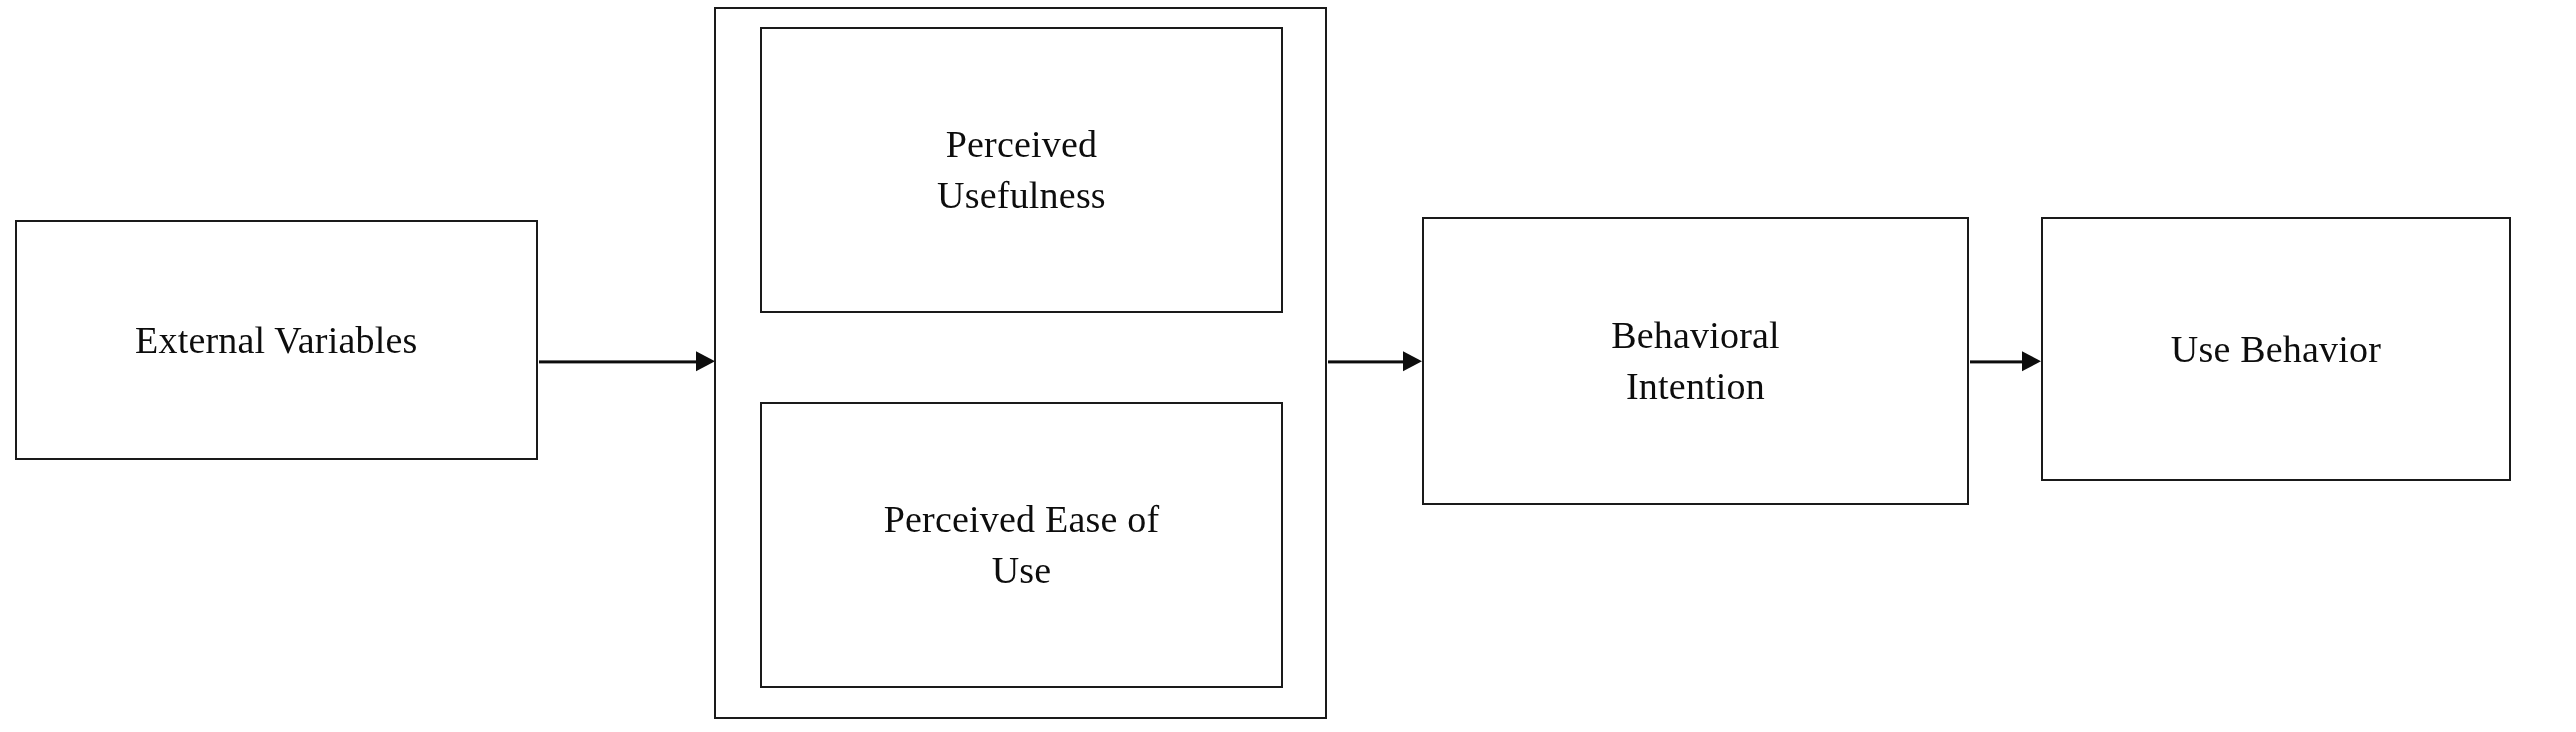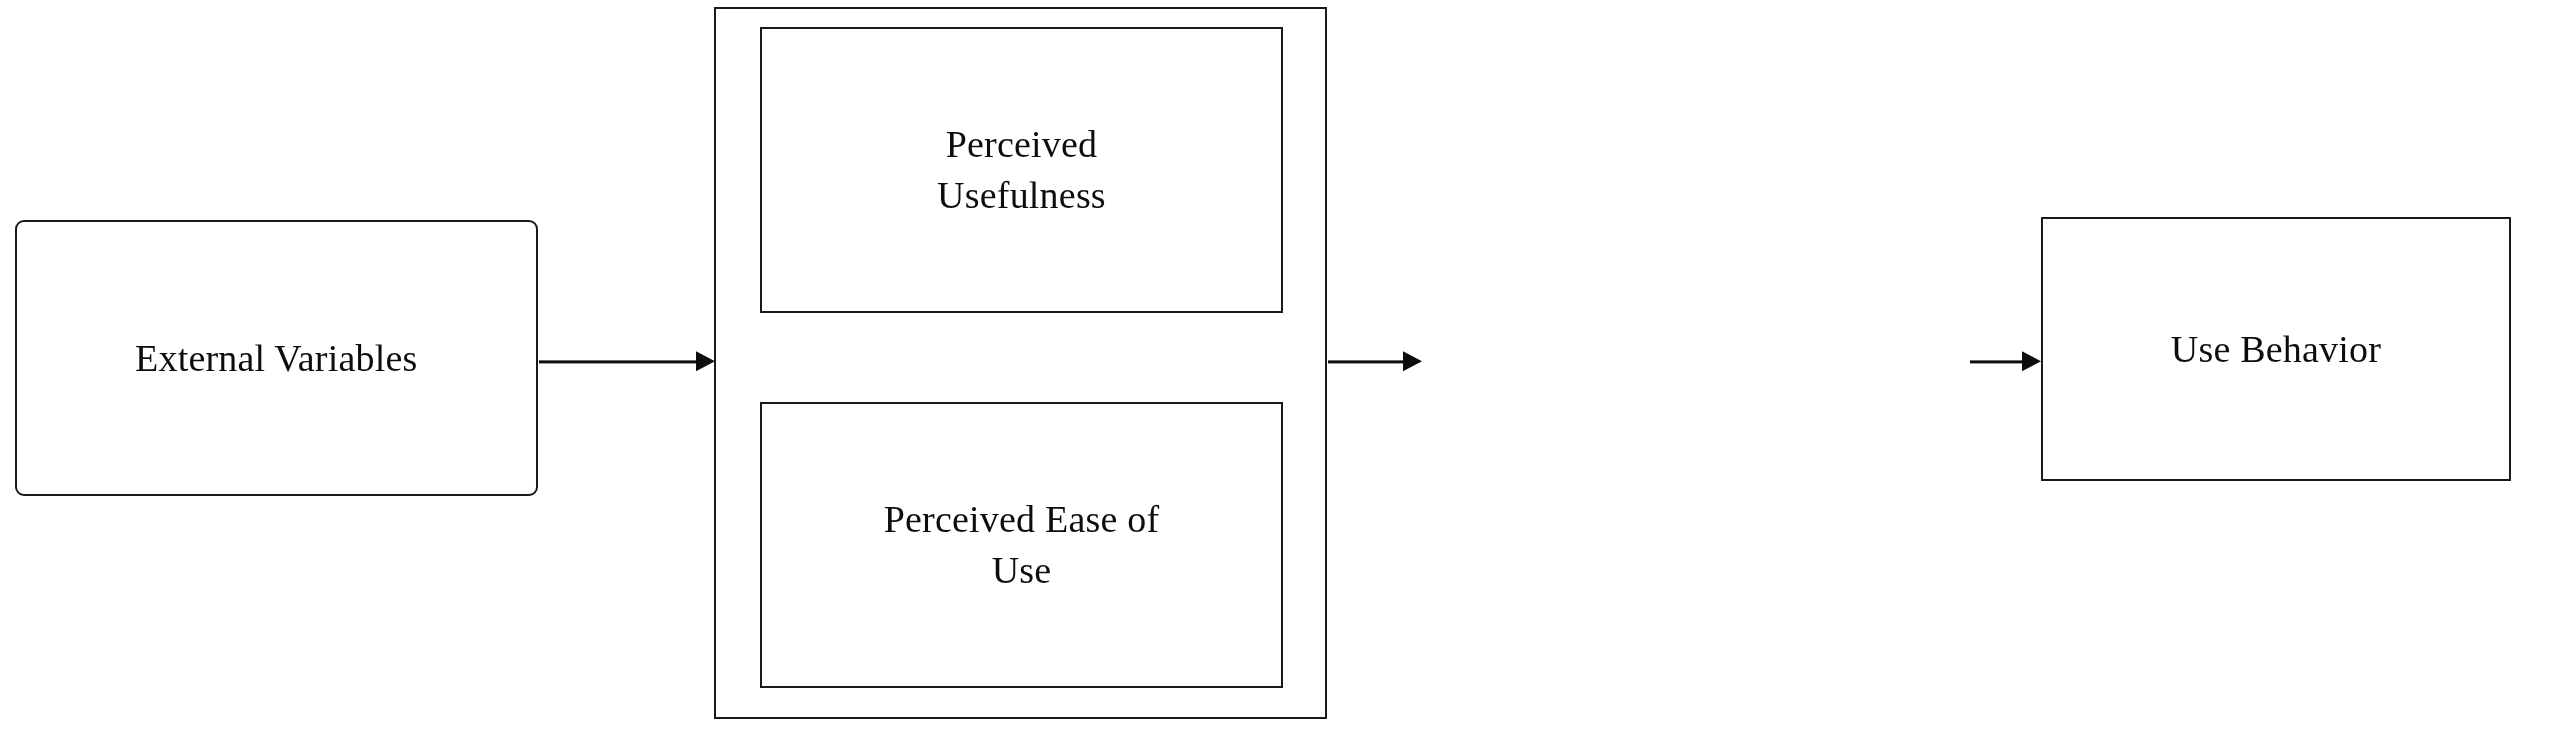--- a/index.html
+++ b/index.html
@@ -56,21 +56,21 @@
     top: 0;
     width: 0;
     height: 0;
     border-top: 10.7px solid transparent;
     border-bottom: 10.7px solid transparent;
     border-left: 19.7px solid #0d0d0d;
     transform: translateY(-10.7px);
   }
 
   
-  #node-external-variables { left: 14.8px;   top: 220px; width: 523px; height: 276px; border-radius: 9px; }
+  #node-external-variables { left: 14.8px;   top: 220px; width: 523px; height: 240px; }
   #group-tam-core          { left: 714px;  top: 6.6px;   width: 613px; height: 712px; }
   #node-perceived-usefulness { left: 760px; top: 27px;  width: 523px; height: 286px; }
   #node-perceived-ease-of-use{ left: 760px; top: 402px; width: 523px; height: 286px; }
   #node-behavioral-intention { left: 1422px; top: 217px; width: 547px; height: 288px; }
   #node-use-behavior         { left: 2041px; top: 217px; width: 470px; height: 264px; }
 
   #arrow-external-to-core       { left: 539px;  top: 362px; width: 176px; }
   #arrow-external-to-core .arrow-line { width: 157px; }
   #arrow-external-to-core .arrow-head { left: 157px; }
 
@@ -106,20 +106,24 @@
   <div class="node" id="node-perceived-ease-of-use">
     <span class="node-label">Perceived Ease of
 Use</span>
   </div>
 
   <div class="arrow" id="arrow-core-to-intention">
     <div class="arrow-line"></div>
     <div class="arrow-head"></div>
   </div>
 
+  <div class="node" id="node-behavioral-intention">
+    <span class="node-label">Behavioral
+Intention</span>
+  </div>
 
   <div class="arrow" id="arrow-intention-to-behavior">
     <div class="arrow-line"></div>
     <div class="arrow-head"></div>
   </div>
 
   <div class="node" id="node-use-behavior">
     <span class="node-label">Use Behavior</span>
   </div>
 

